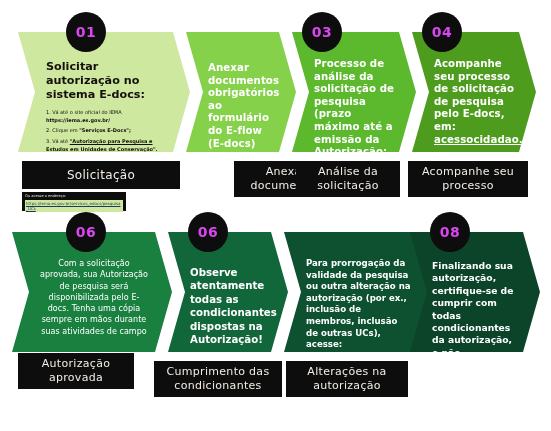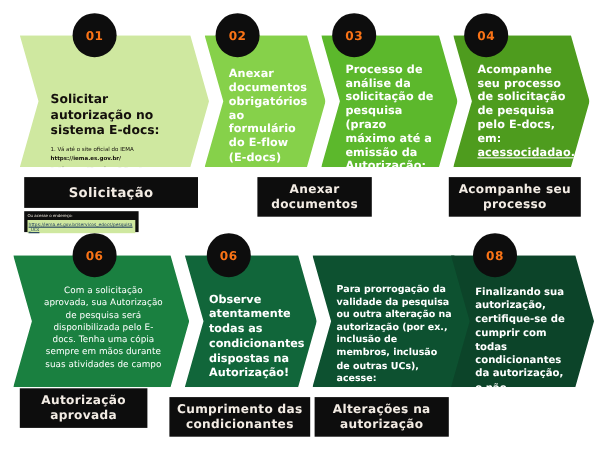--- a/index.html
+++ b/index.html
@@ -33,42 +33,41 @@
     left:28px;right:26px;
     top:28px;bottom:4px;
   }
 
   
   .badge{
     position:absolute;
     width:40px;height:40px;
     border-radius:50%;
     background:#0d0d0d;
-    color:#f97316;
-    font-size:11px;
+    color:#d946ef;
+    font-size:14px;
     font-weight:700;
     letter-spacing:.5px;
     display:flex;align-items:center;justify-content:center;
     z-index:5;
   }
 
   .txt{
     font-size:10.2px;
     line-height:12.6px;
     font-weight:700;
     letter-spacing:.08px;
   }
   .txt.light{color:#ffffff;}
   .txt .lnk{text-decoration:underline;}
 
   
   .title1{
     font-size:11.2px;line-height:14px;font-weight:700;color:#14100c;
     margin-bottom:6px;
-    margin-top:24px;
   }
   .olist{font-size:5.0px;line-height:8.2px;color:#14100c;font-weight:400;}
   .olist .b{font-weight:700;}
   .olist .u{font-weight:700;text-decoration:underline;}
   .olist li{margin-bottom:2.0px;list-style:none;}
   .olist ol{margin:0;padding:0;}
 
   
   .txt5{font-size:8.0px;line-height:11.3px;font-weight:400;color:#ffffff;letter-spacing:.05px;text-align:center;}
   .txt7{font-size:8.6px;line-height:11.6px;font-weight:700;color:#ffffff;}
@@ -91,21 +90,21 @@
 
   
   .cap{
     position:absolute;
     background:#0d0d0d;
     color:#f3ece4;
     display:flex;align-items:center;justify-content:center;
     text-align:center;
     font-size:11px;
     line-height:14px;
-    font-weight:700;
+    font-weight:400;
     letter-spacing:.3px;
     padding:3px 0;
     box-sizing:border-box;
   }
   .cap.one-line{font-size:12px;}
 
   
   .urlbox{
     position:absolute;
     background:#0d0d0d;
@@ -153,21 +152,20 @@
         </div>
       </div>
     </div>
     <div class="badge" style="left:66px;top:-20px;">01</div>
 
     <div class="chev" style="left:186px;width:110px;background:#86d14a;">
       <div class="chev-body" style="left:22px;right:20px;top:30px;">
         <div class="txt light">Anexar documentos obrigatórios ao formulário do E-flow (E-docs)</div>
       </div>
     </div>
-    <div class="badge" style="left:196px;top:-20px;">02</div>
 
     <div class="chev" style="left:292px;width:124px;background:#5cb82c;">
       <div class="chev-body" style="left:22px;right:20px;top:26px;">
         <div class="txt light">Processo de análise da solicitação de pesquisa (prazo máximo até a emissão da Autorização: 60 dias)</div>
       </div>
     </div>
     <div class="badge" style="left:302px;top:-20px;">03</div>
 
     <div class="chev" style="left:412px;width:124px;background:#4e9c1e;">
       <div class="chev-body" style="left:22px;right:20px;top:26px;">
@@ -181,20 +179,21 @@
   </div>
 
   <div class="cap one-line" style="left:22px;top:161px;width:158px;height:28px;">Solicitação</div>
 
   <div class="urlbox" style="left:22px;top:192px;width:104px;height:19px;">
     <span class="lbl">Ou acesse o endereço:</span>
     <span class="val">https://iema.es.gov.br/servicos_edocs/pesquisa_UCs</span>
   </div>
 
   <div class="cap" style="left:186px;top:161px;width:104px;height:36px;margin-left:48px;">Anexar documentos</div>
+  <div class="cap" style="left:296px;top:161px;width:104px;height:36px;">Análise da solicitação</div>
   <div class="cap" style="left:408px;top:161px;width:120px;height:36px;">Acompanhe seu processo</div>
 
   <div class="row row2">
 
     <div class="chev first" style="left:12px;width:160px;background:#1a8040;">
       <div class="chev-body" style="left:26px;right:22px;top:26px;">
         <div class="txt5">Com a solicitação aprovada, sua Autorização de pesquisa será disponibilizada pelo E-docs. Tenha  uma cópia sempre em mãos durante suas atividades de campo</div>
       </div>
     </div>
     <div class="badge" style="left:66px;top:-20px;">06</div>

